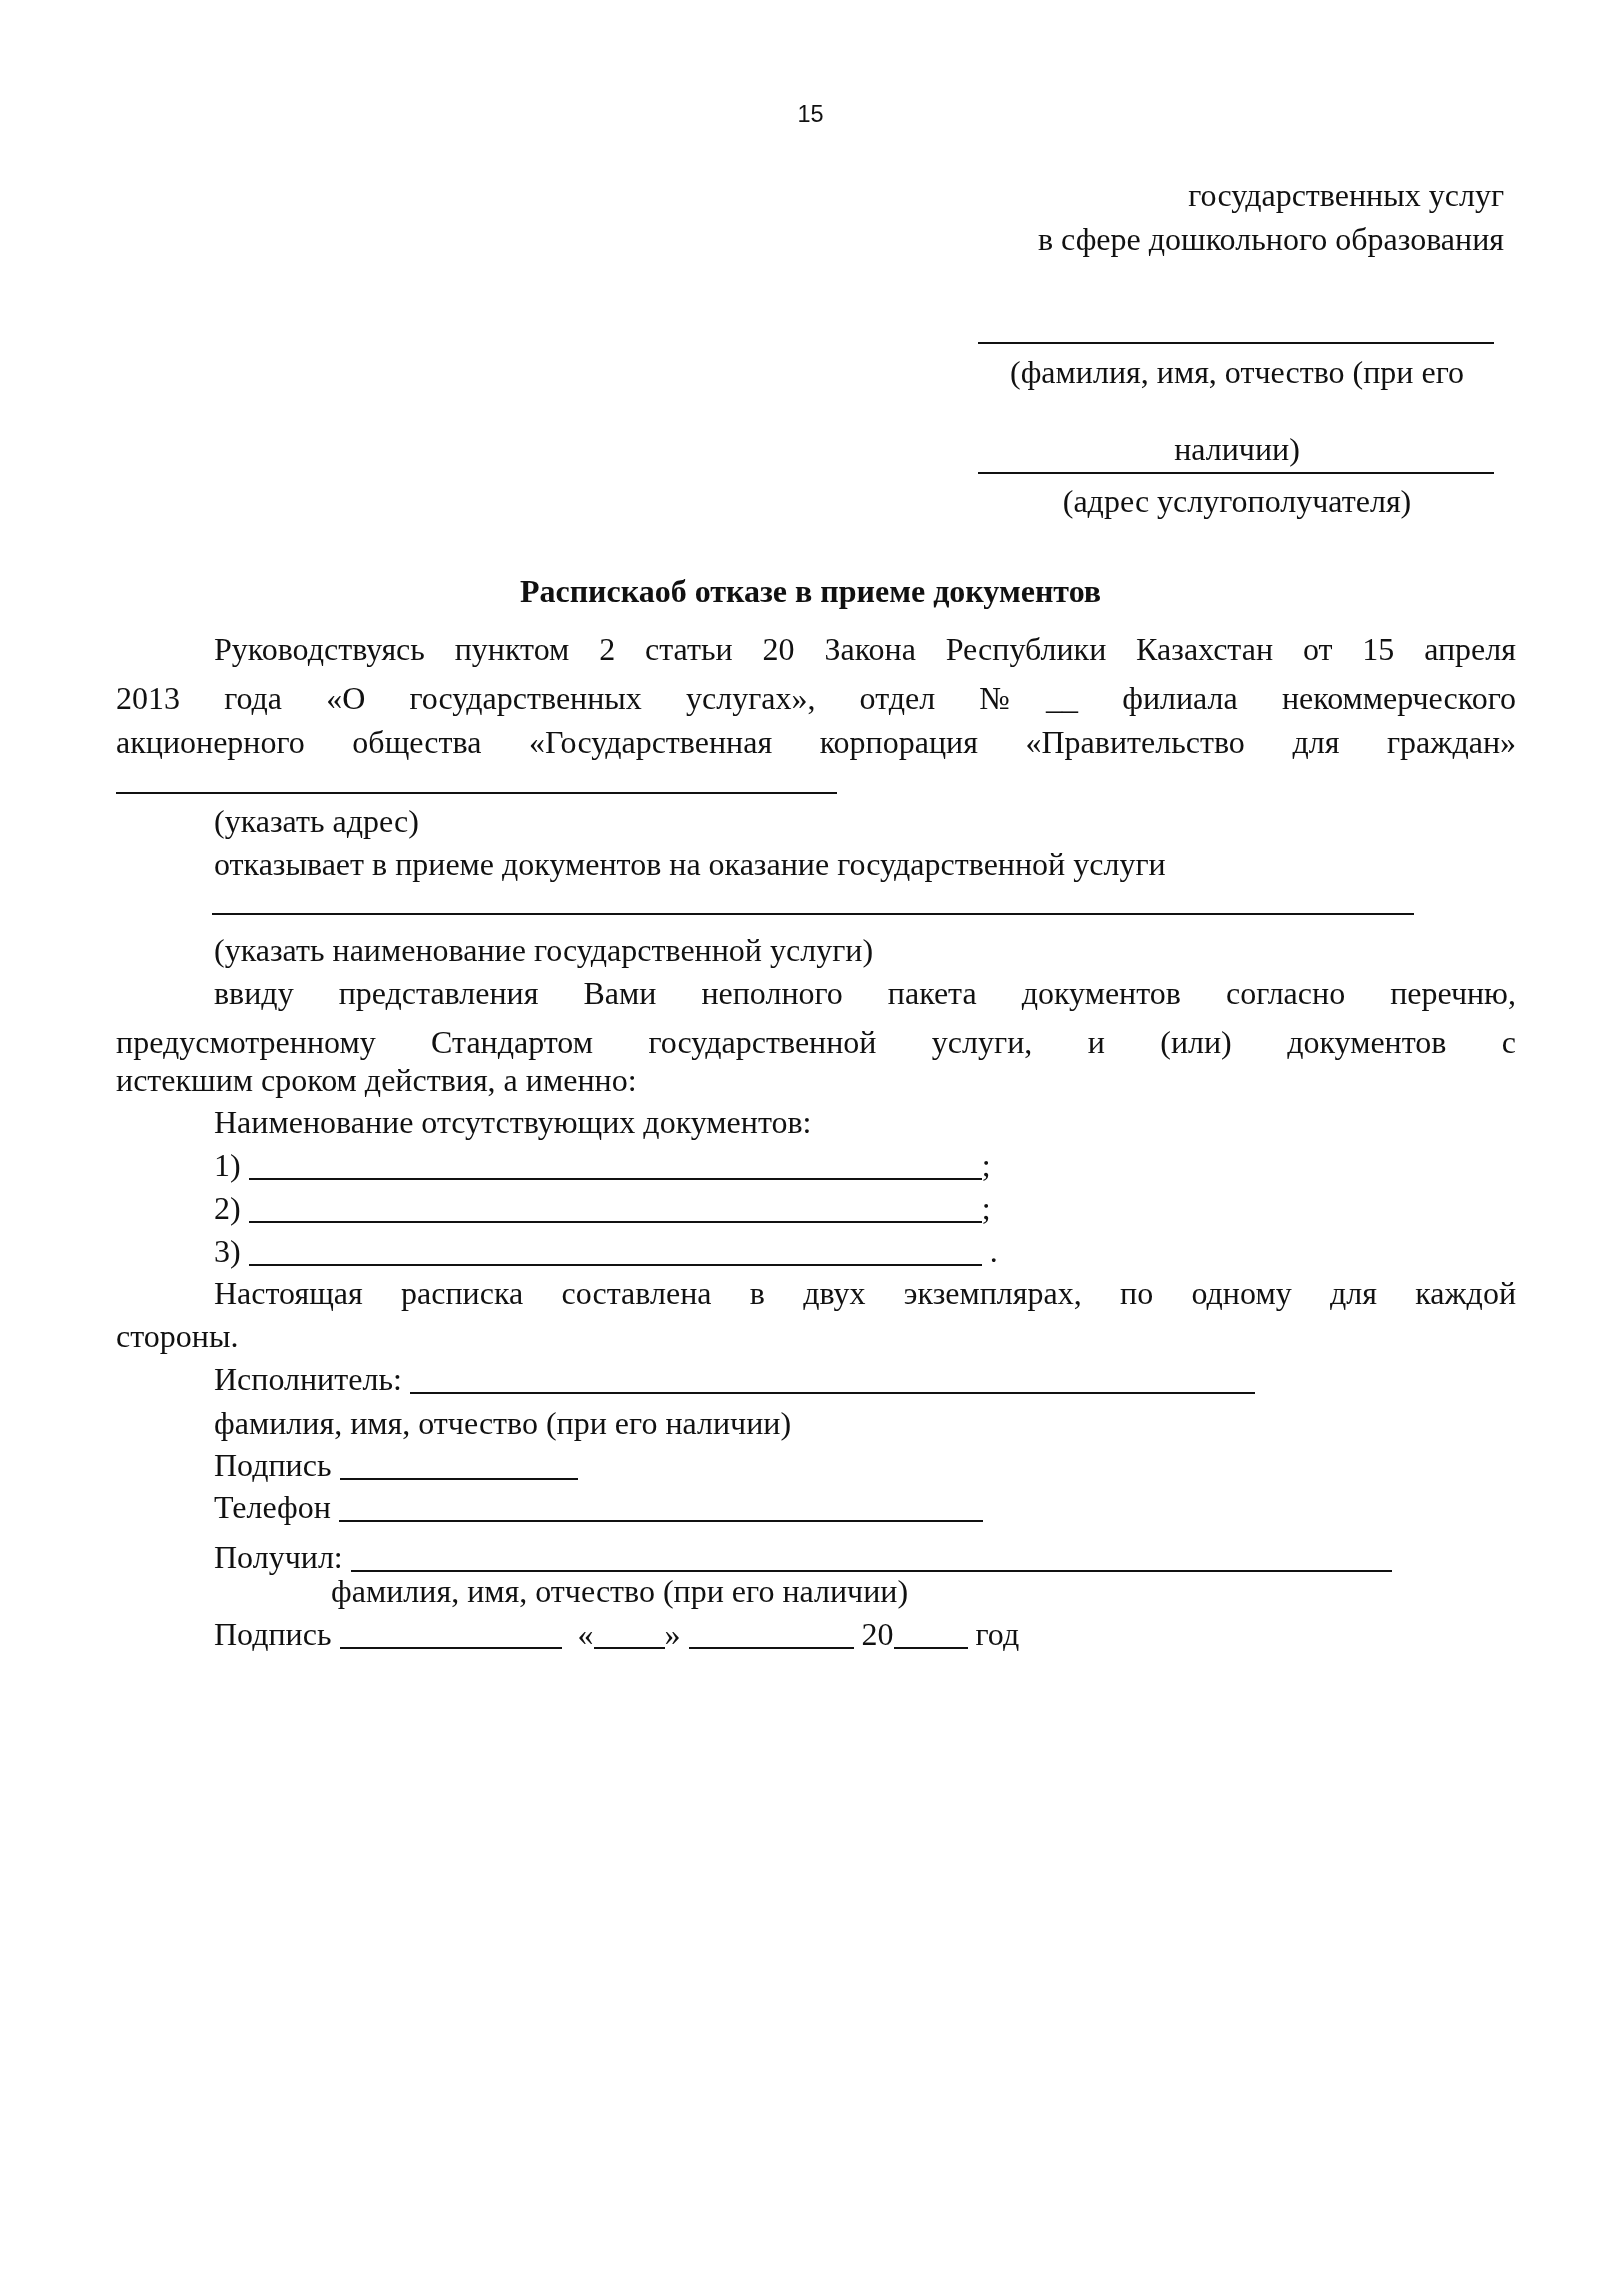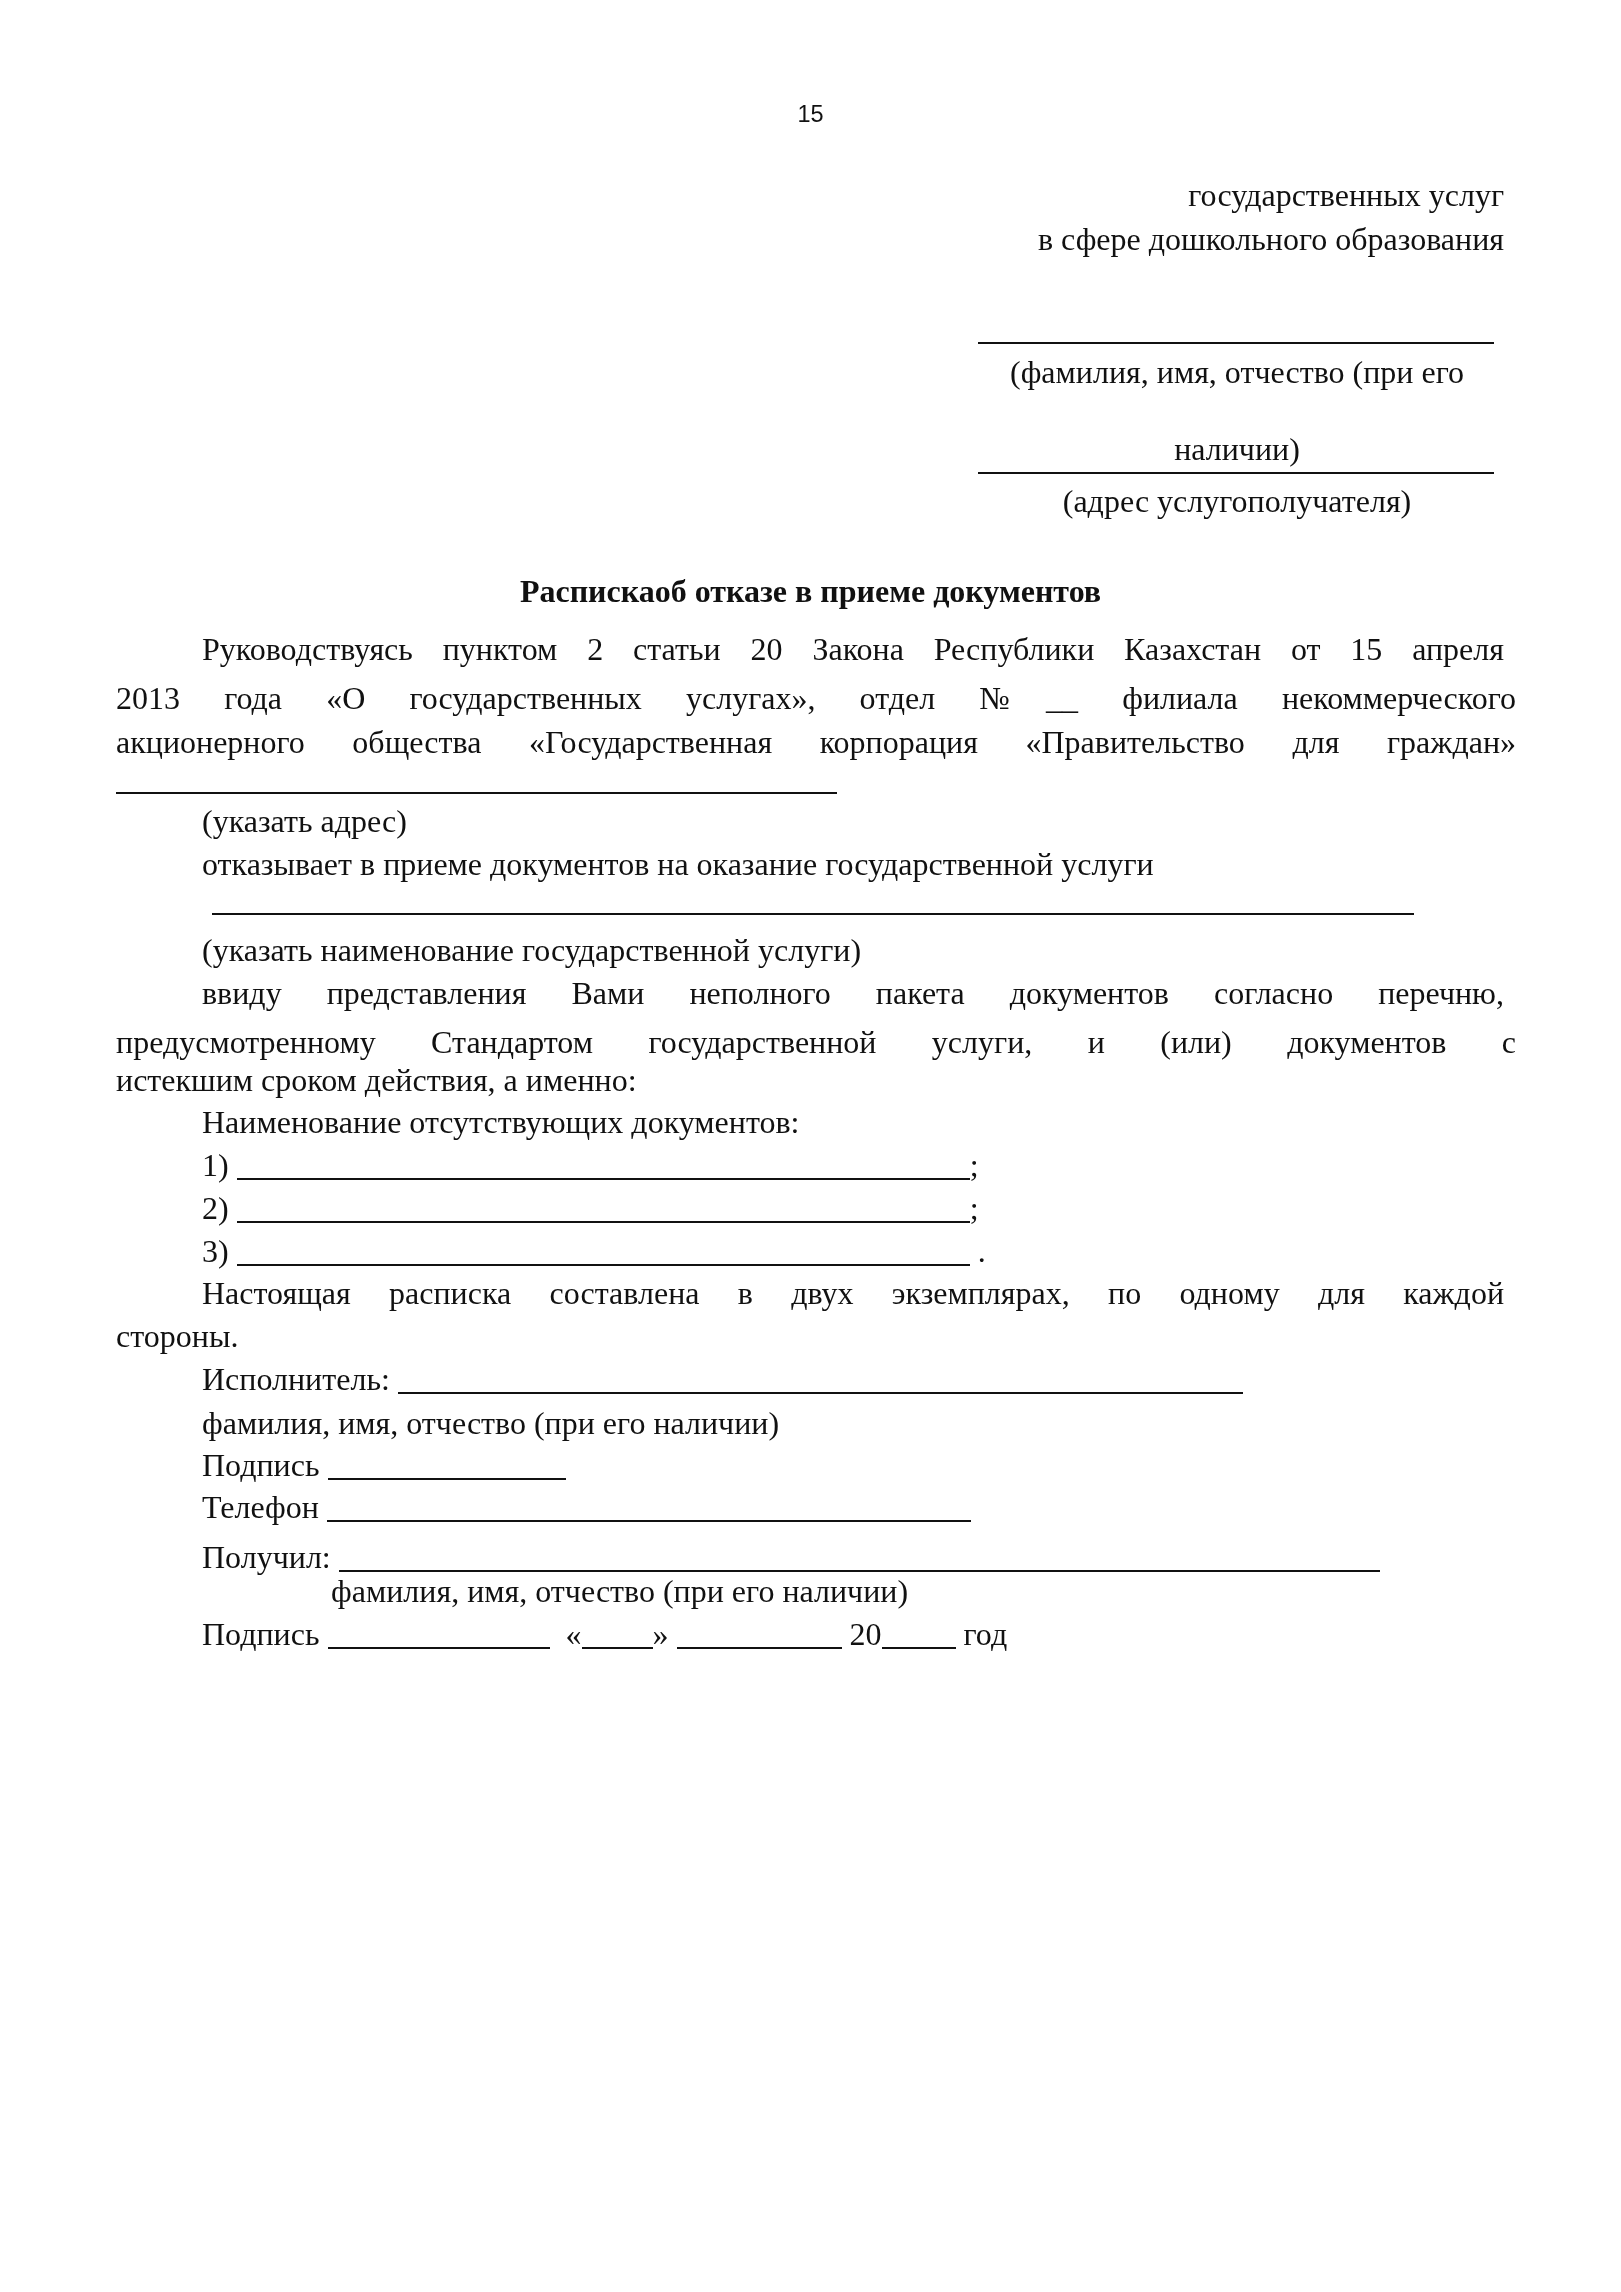--- a/index.html
+++ b/index.html
@@ -6,21 +6,21 @@
   body { width: 1621px; height: 2293px; position: relative; overflow: hidden;
          font-family: "Liberation Serif", "DejaVu Serif", serif; color: #111111; }
   .abs { position: absolute; white-space: nowrap; }
   .t { font-size: 32px; line-height: 43px; }
   .pagenum { font-family: "Liberation Sans", "DejaVu Sans", sans-serif; font-size: 23.5px; left: 0; width: 1621px; text-align: center; top: 101px; }
   .right-block { position: absolute; left: 970px; width: 534px; text-align: right; }
   .center-block { position: absolute; left: 975px; width: 524px; text-align: center; }
   .rule { position: absolute; height: 0; border-top: 2px solid #111; }
   .title { font-weight: bold; left: 0; width: 1621px; text-align: center; top: 570px; }
   .just { position: absolute; left: 116px; width: 1400px; text-align: justify; text-align-last: justify; margin-top: 6px; }
-  .ind { left: 202px; }
+  .ind { left: 214px; }
   .line { display: inline-block; border-bottom: 2px solid #111; vertical-align: baseline; height: 1px; margin-bottom: -3.9px; }
 </style>
 </head>
 <body>
 
 <div class="abs pagenum">15</div>
 
 <div class="right-block t" style="top:174px;">государственных услуг</div>
 <div class="right-block t" style="top:218px;">в сфере дошкольного образования</div>
 

